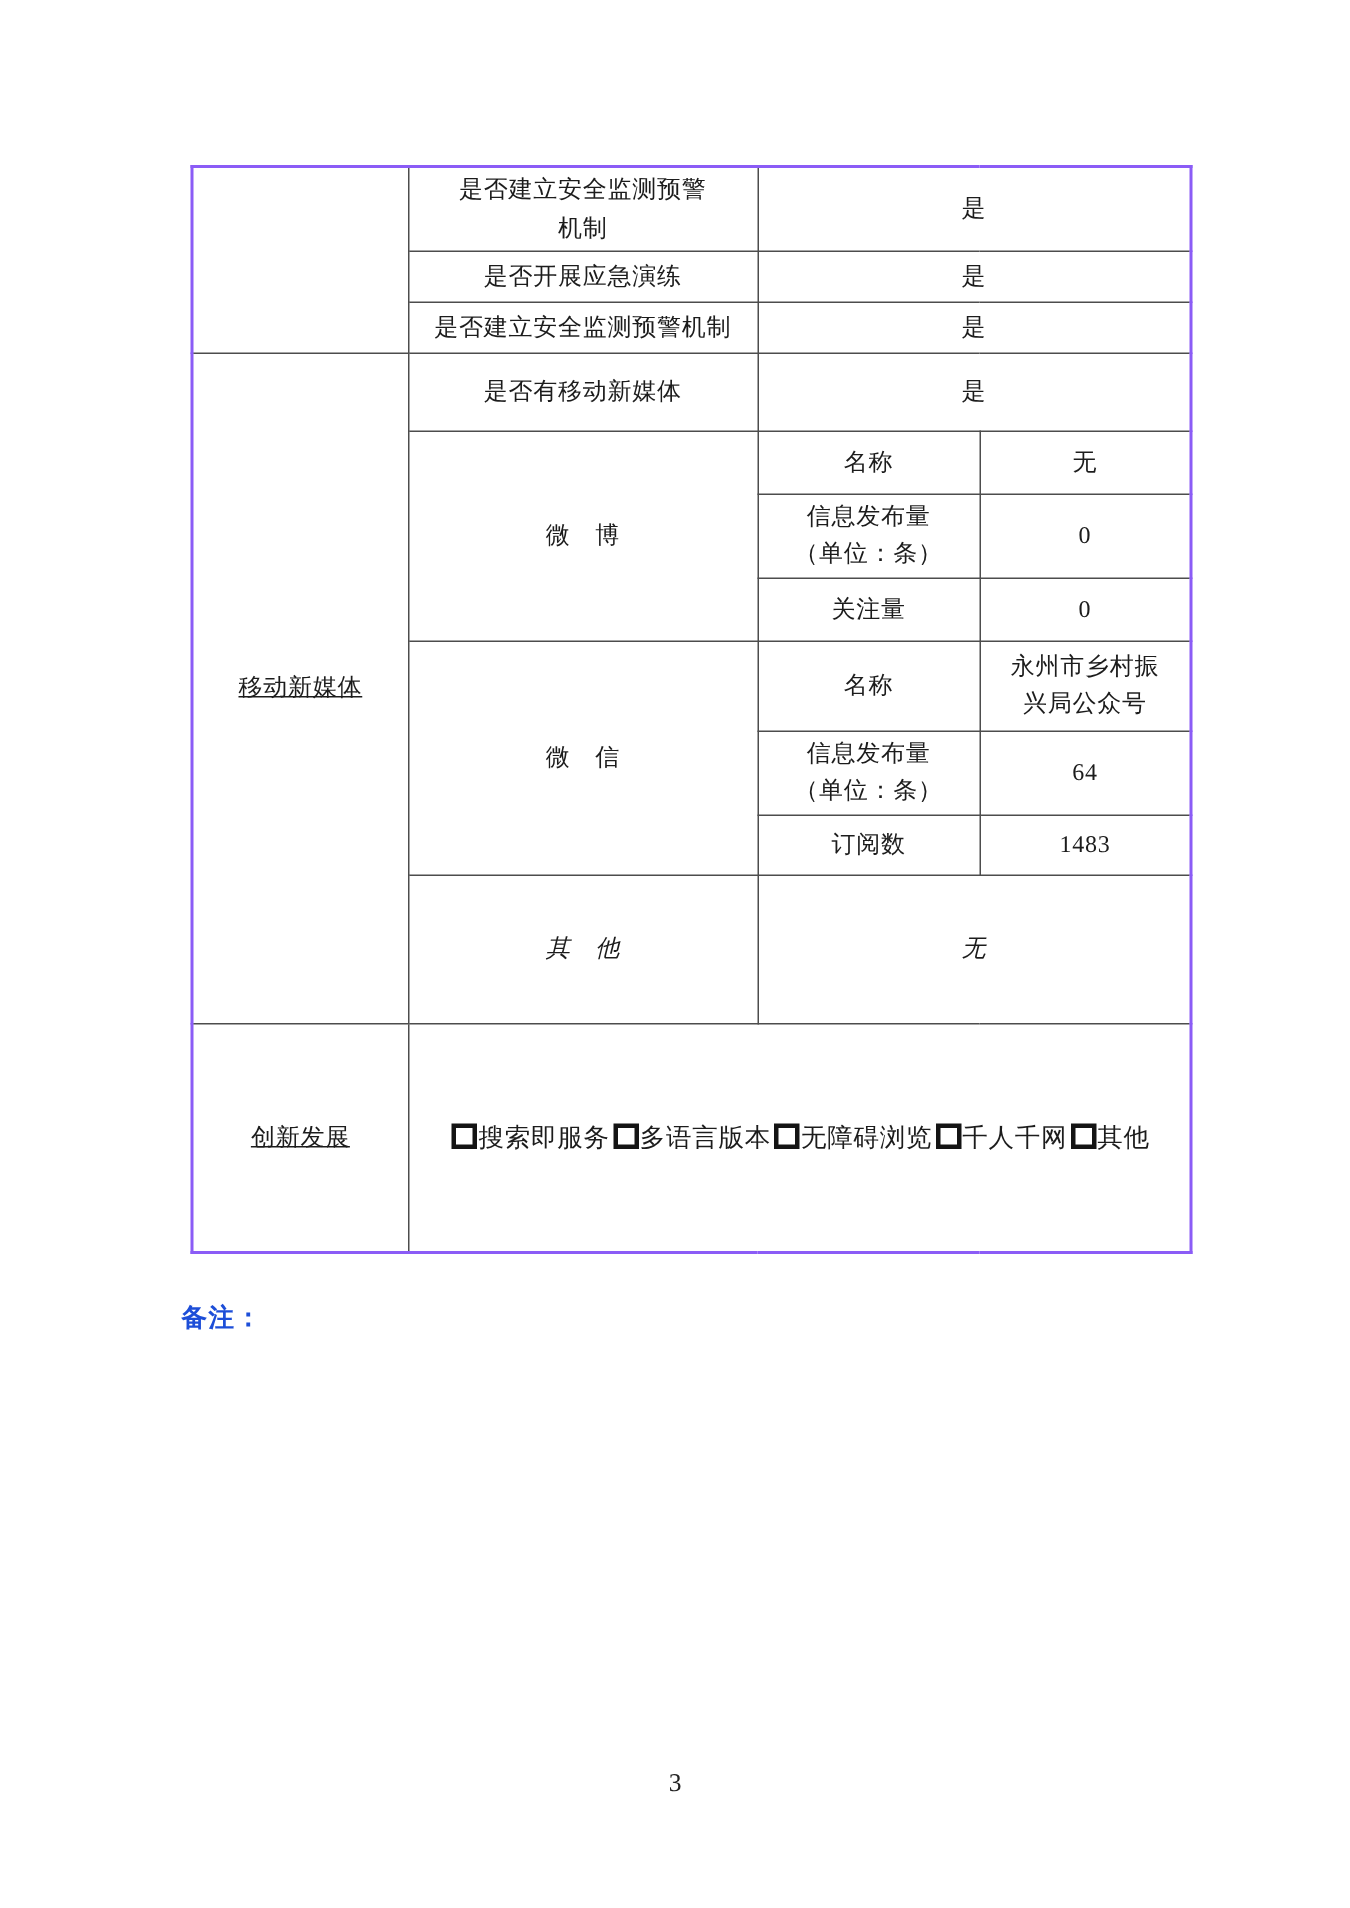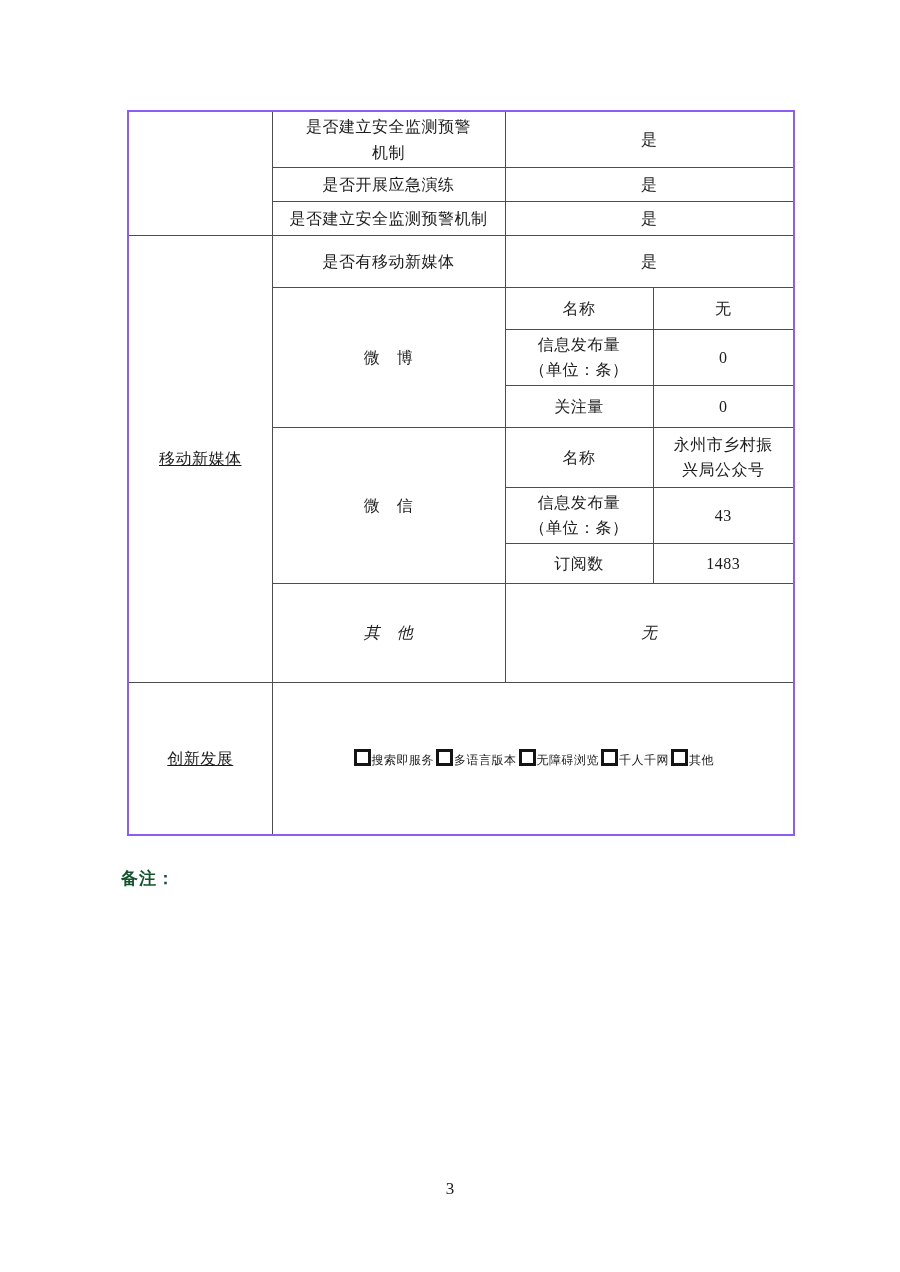--- a/index.html
+++ b/index.html
@@ -15,40 +15,40 @@
   }
   table.report-table td {
     border:1px solid #4d4d4d;
     text-align:center; vertical-align:middle;
     font-size:16px; letter-spacing:0.5px; line-height:1.6;
     padding:2px 4px; color:#1c1c1c;
     overflow:hidden;
   }
   td.section-label { letter-spacing:3.5px;text-decoration:underline; }
   .wrap-narrow { max-width:178px; margin:0 auto; }
-  .wrap-name   { max-width:104px; margin:0 auto; line-height:1.55; }
+  .wrap-name   { max-width:104px; margin:0 auto; line-height:1.55;font-family:Liberation Mono, monospace; }
   .two-line div { line-height:1.55;text-align:center; }
   tr.rh55  { height:55px; }
   tr.rh34  { height:34px; }
   tr.rh52  { height:52px; }
   tr.rh42  { height:42px; }
   tr.rh56  { height:56px; }
   tr.rh60  { height:60px; }
   tr.rh40  { height:40px; }
   tr.rh99  { height:99px;font-style:italic; }
   tr.rh152 { height:152px; }
   .cbx {
     display:inline-block; width:11px; height:11px;
     border:3px solid #141414; background:#ffffff;
     margin:0 1px 0 2px; vertical-align:-2px;
   }
-  .cbx-line { white-space:nowrap; font-size:12px; letter-spacing:0.5px; }
+  .cbx-line { white-space:nowrap; font-size:17px; letter-spacing:0.5px; }
   .remarks {
     position:absolute; left:121px; top:867px;
-    font-size:17px; font-weight:bold; letter-spacing:1px; color:#14532d;
+    font-size:17px; font-weight:bold; letter-spacing:1px; color:#1d4ed8;
   }
   .pageno {
     position:absolute; left:0; right:0; top:1179px;
     text-align:center; font-size:17px; color:#222;
   }
 </style>
 </head>
 <body>
 
 <div class="page">
@@ -105,21 +105,21 @@
         <td>名称</td>
         <td>
           <div class="wrap-name">永州市乡村振兴局公众号</div>
         </td>
       </tr>
       <tr class="rh56">
         <td class="two-line">
           <div>信息发布量</div>
           <div>（单位：条）</div>
         </td>
-        <td>43</td>
+        <td>64</td>
       </tr>
       <tr class="rh40">
         <td>订阅数</td>
         <td>1483</td>
       </tr>
 
       <tr class="rh99">
         <td>其　他</td>
         <td colspan="2">无</td>
       </tr>

